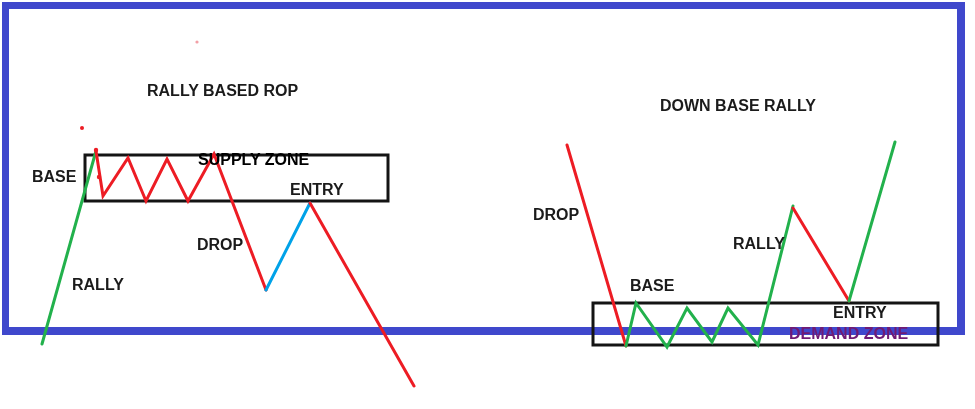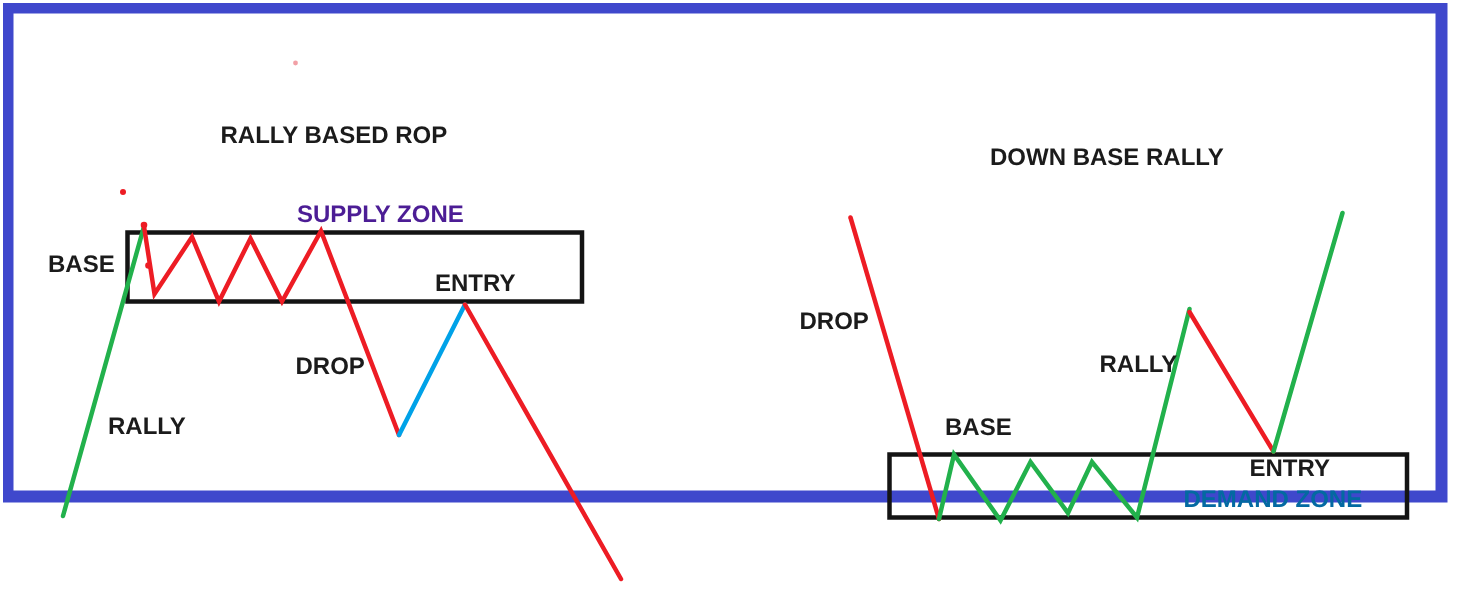--- a/index.html
+++ b/index.html
@@ -74,35 +74,35 @@
 
     <polyline points="626,346 636,303 667,347 687,308 712,342 728,308 758,345 793,206" fill="none" stroke-width="3" stroke-linejoin="miter" stroke-linecap="round" stroke="#22B14C"></polyline>
 
     <polyline points="793,208 849,301" fill="none" stroke-width="3" stroke-linecap="round" stroke="#ED1C24"></polyline>
 
     <polyline points="849,301 895,142" fill="none" stroke-width="3" stroke-linecap="round" stroke="#22B14C"></polyline>
   </svg>
 
   <div class="lbl" style="left:147px; top:83px;">RALLY BASED ROP</div>
 
-  <div class="lbl" style="left: 198px; top: 136px; color: #4c1d95;">SUPPLY ZONE</div>
+  <div class="lbl" style="left: 198px; top: 152px; color: #000000;">SUPPLY ZONE</div>
 
   <div class="lbl" style="left:32px; top:169px;">BASE</div>
 
   <div class="lbl" style="left:290px; top:182px;">ENTRY</div>
 
   <div class="lbl" style="left:197px; top:237px;">DROP</div>
 
   <div class="lbl" style="left:72px; top:277px;">RALLY</div>
 
   <div class="lbl" style="left:628px; top:98px;margin-left:32px;">DOWN BASE RALLY</div>
 
   <div class="lbl" style="left:533px; top:207px;">DROP</div>
 
   <div class="lbl" style="left:630px; top:278px;">BASE</div>
 
   <div class="lbl" style="left:733px; top:236px;">RALLY</div>
 
   <div class="lbl" style="left:833px; top:305px;">ENTRY</div>
 
-  <div class="lbl" style="left: 789px; top: 326px; color: #0369a1;">DEMAND ZONE</div>
+  <div class="lbl" style="left: 789px; top: 326px; color: #701a75;">DEMAND ZONE</div>
 
 </div>
 
 </body></html>

